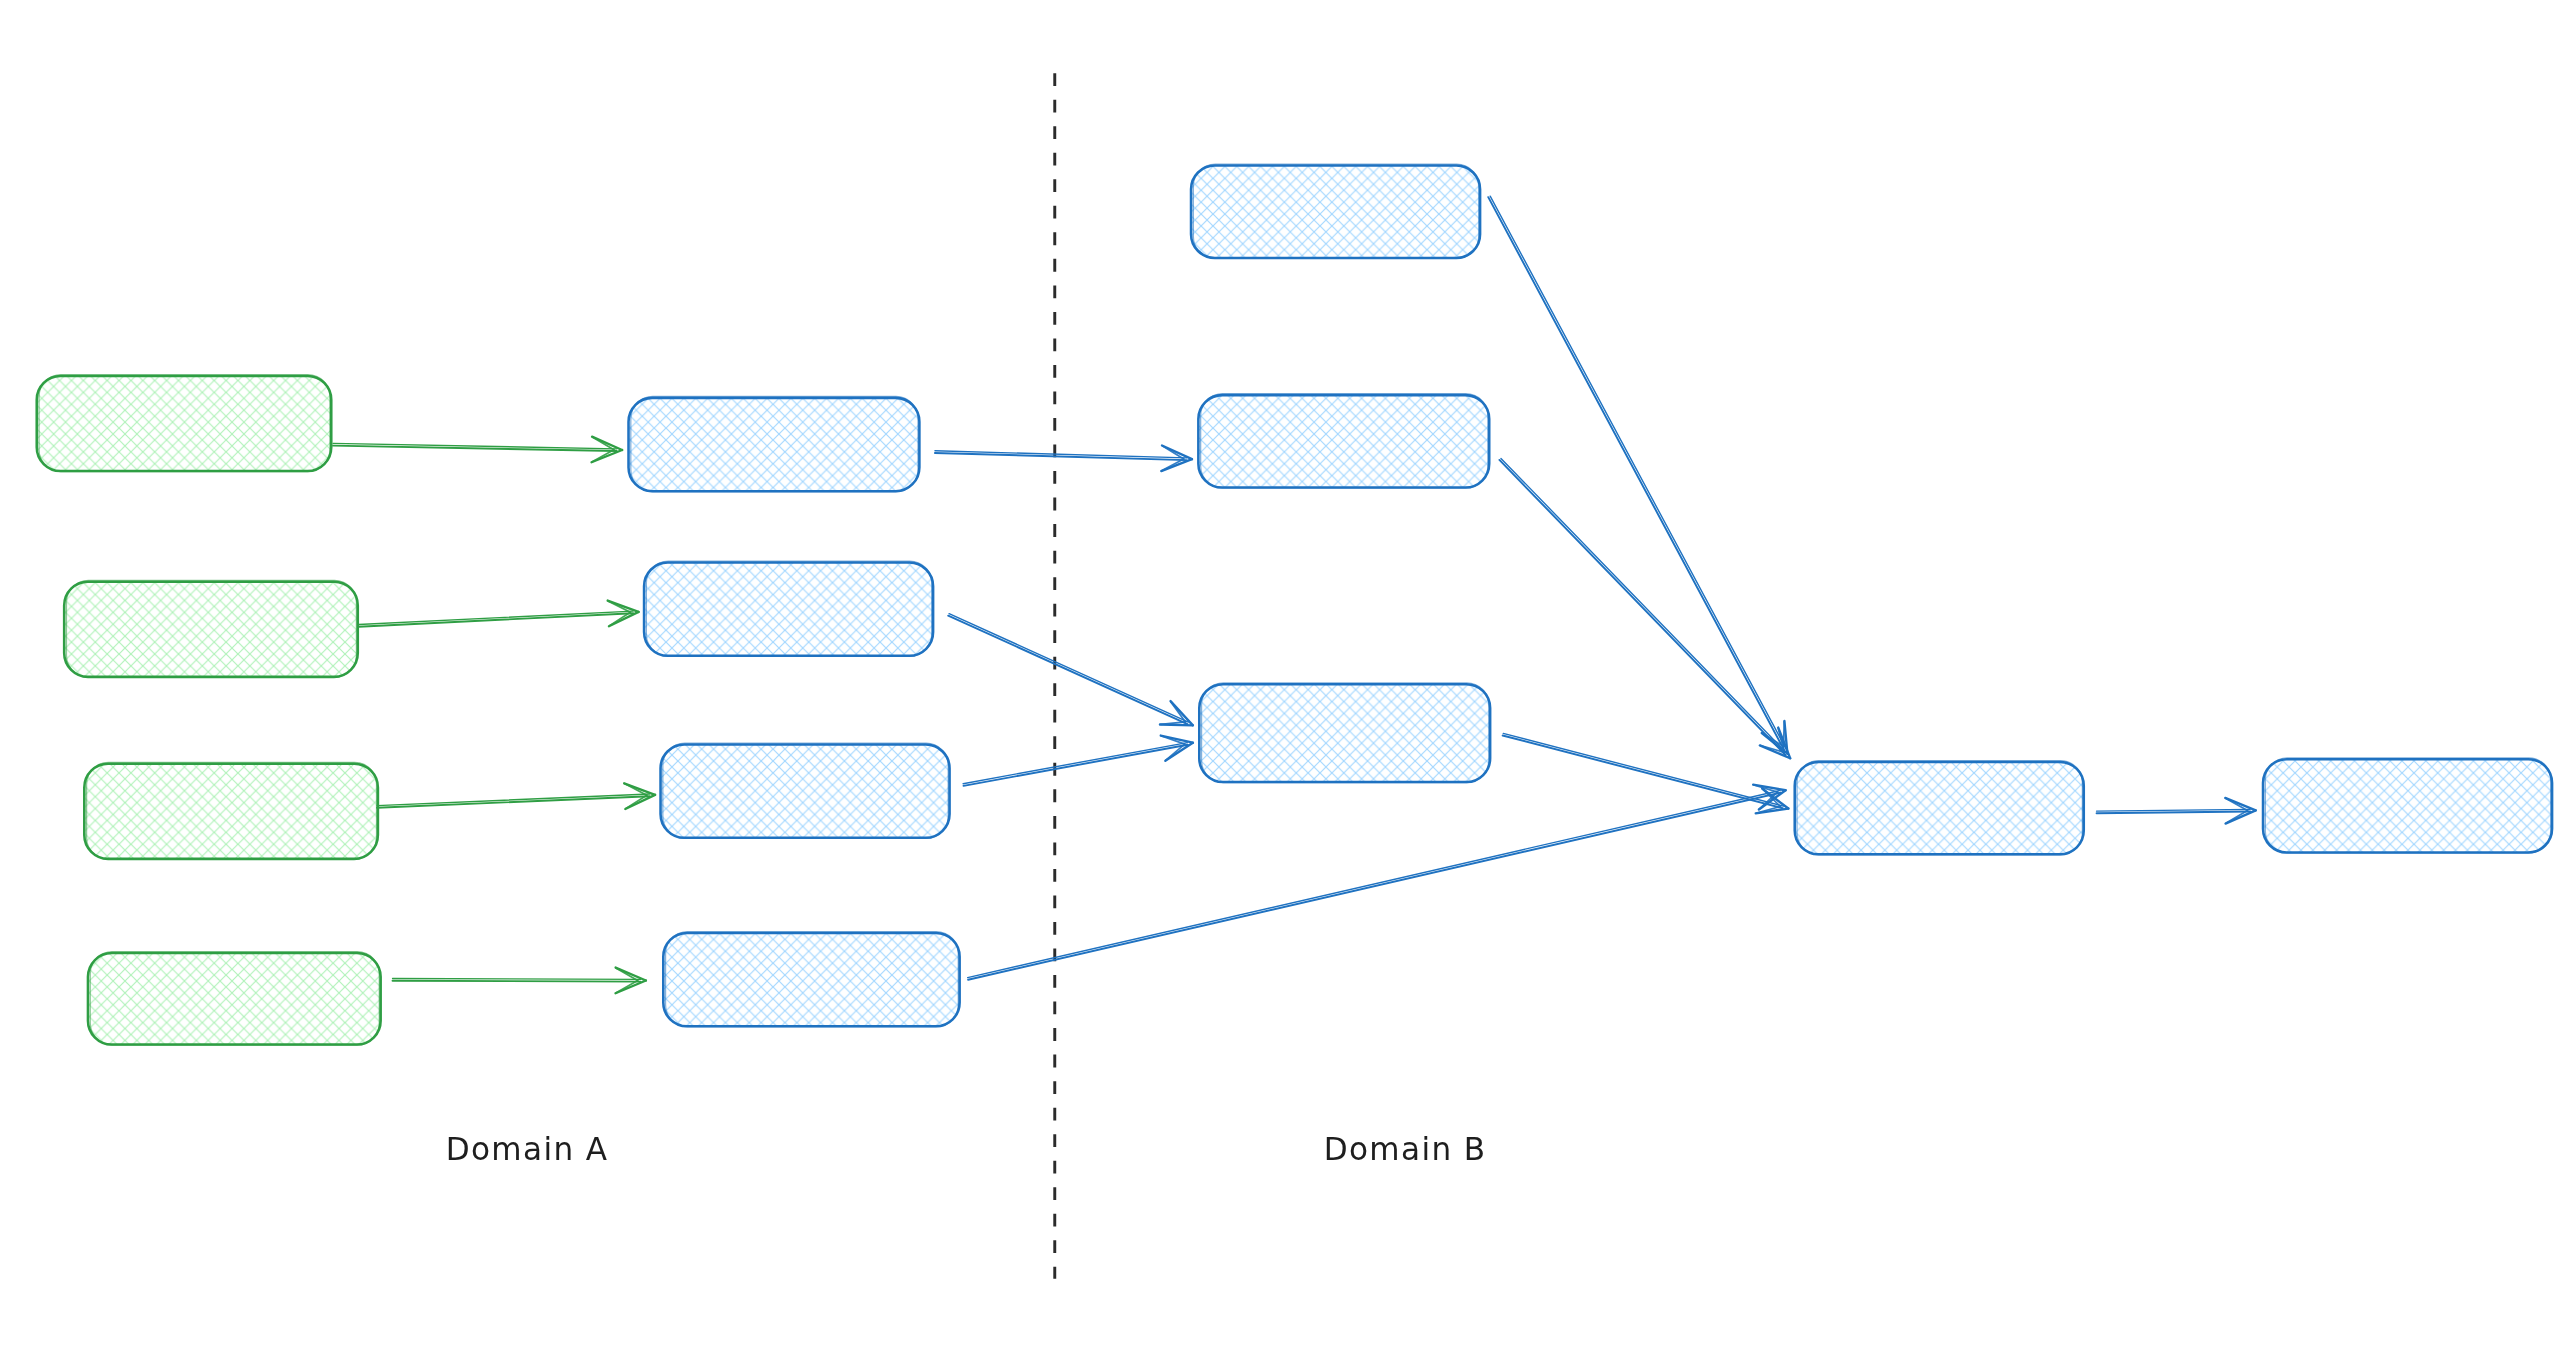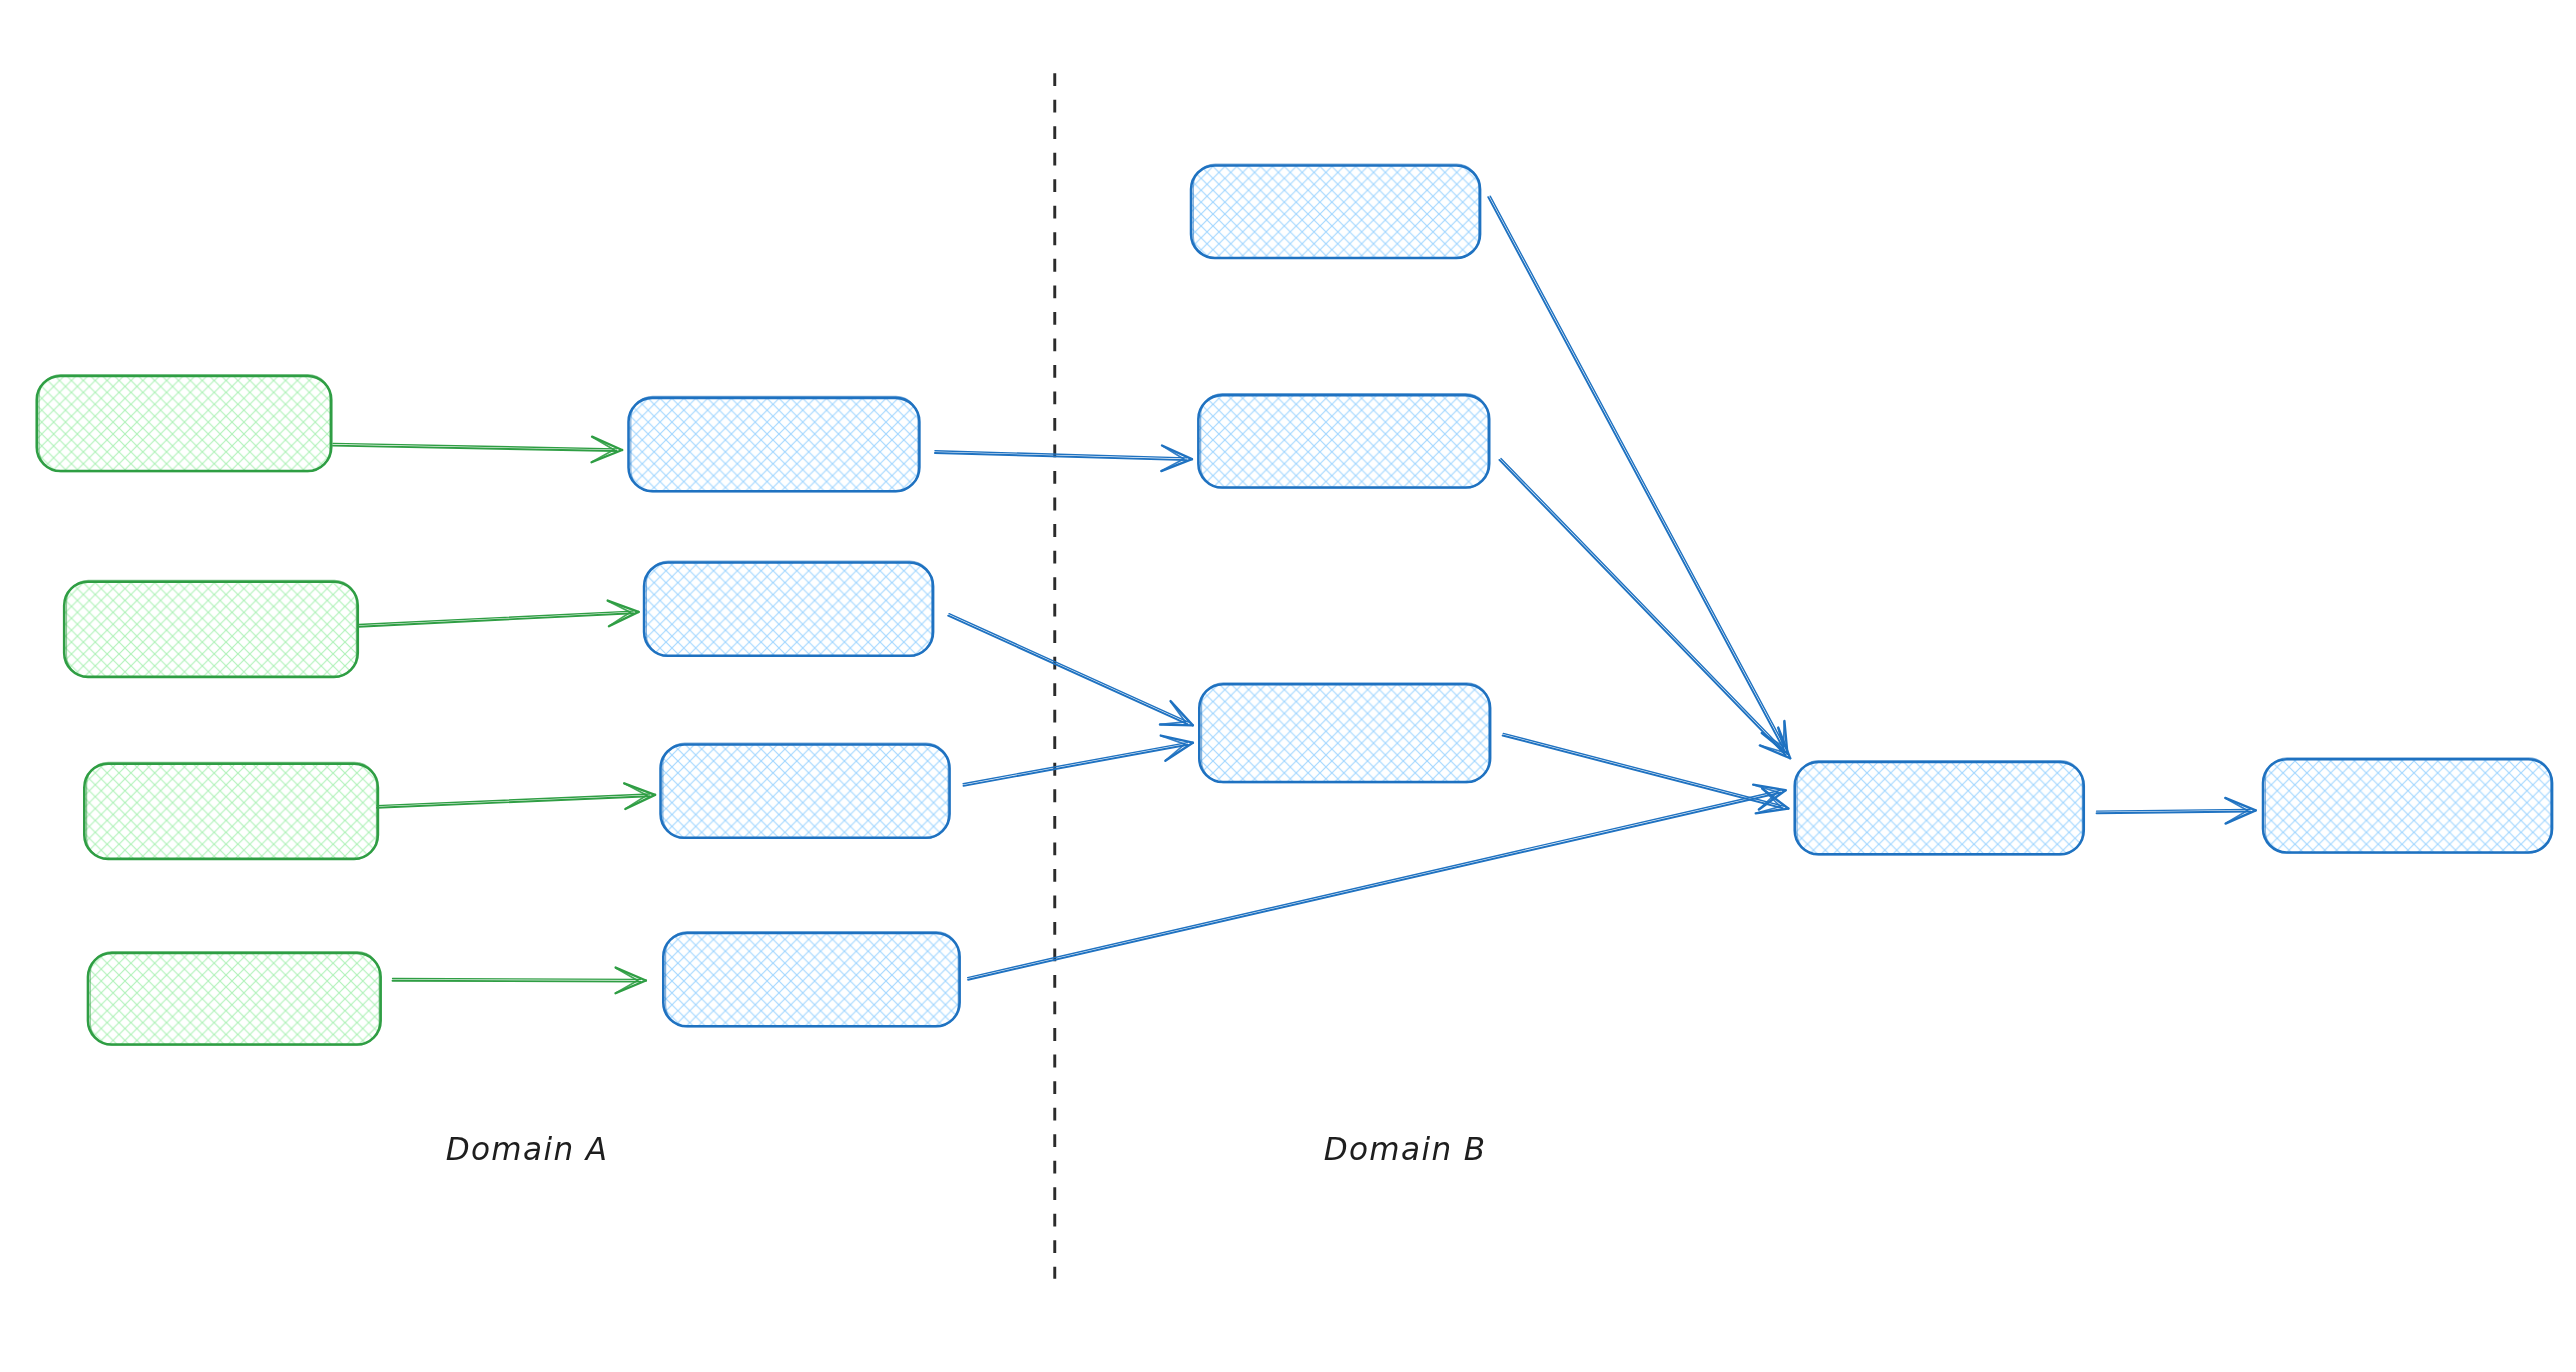--- a/index.html
+++ b/index.html
@@ -4,21 +4,20 @@
 <title>Domain Flow Diagram</title>
 <style>
   html, body { margin: 0; padding: 0; background: #ffffff; }
   .canvas {
     position: relative;
     width: 2576px;
     height: 1372px;
     background: #ffffff;
     overflow: hidden;
     font-family: "DejaVu Sans", "Liberation Sans", sans-serif;
-    font-style: italic;
   }
   svg { display: block; }
   .domain-label {
     font-family: "DejaVu Sans", "Liberation Sans", sans-serif;
     font-size: 34px;
     letter-spacing: 1.5px;
     font-weight: normal;
   }
   .node-rect { stroke-linejoin: round; }
   .edge-line { stroke-linecap: round; }

